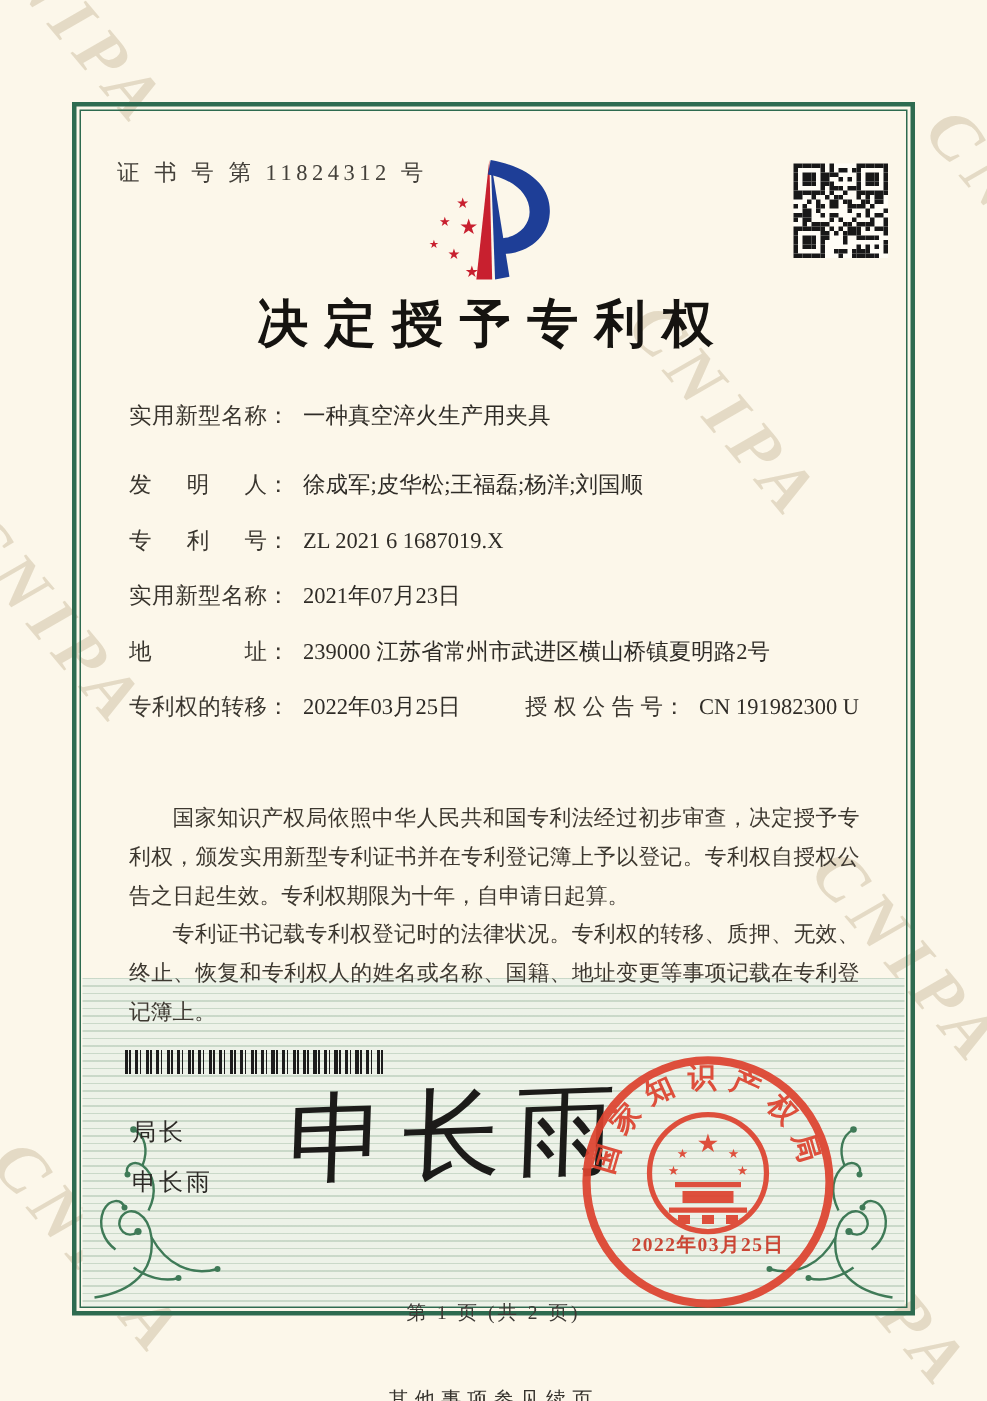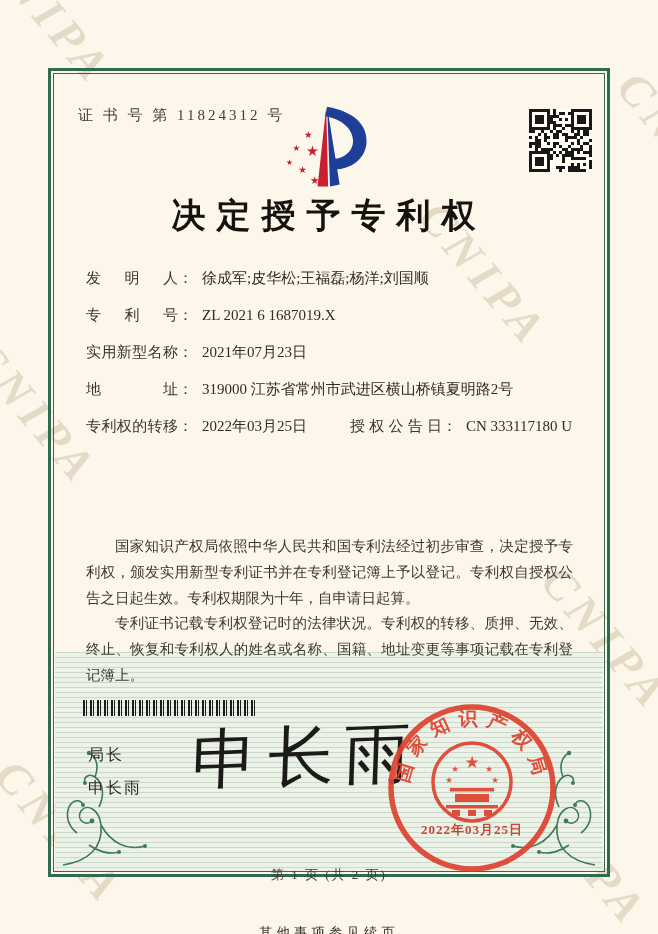--- a/index.html
+++ b/index.html
@@ -386,36 +386,39 @@
       <i style="left: 42px; top: 60px;"></i>
       <i style="left: 45px; top: 60px;"></i>
       <i style="left: 48px; top: 60px;"></i>
       <i style="left: 51px; top: 60px;"></i>
       <i style="left: 54px; top: 60px;"></i>
     </div>
 
   <div class="title">决定授予专利权</div>
 
   <div class="fields">
+    <div class="frow gap-big">
+      <span class="flabel">实用新型名称</span><span class="fcolon">：</span><span class="fvalue">一种真空淬火生产用夹具</span>
+    </div>
     <div class="frow">
       <span class="flabel">发明人</span><span class="fcolon">：</span><span class="fvalue">徐成军;皮华松;王福磊;杨洋;刘国顺</span>
     </div>
     <div class="frow">
       <span class="flabel">专利号</span><span class="fcolon">：</span><span class="fvalue">ZL 2021 6 1687019.X</span>
     </div>
     <div class="frow">
       <span class="flabel">实用新型名称</span><span class="fcolon">：</span><span class="fvalue">2021年07月23日</span>
     </div>
     <div class="frow">
-      <span class="flabel">地址</span><span class="fcolon">：</span><span class="fvalue">319000 江苏省常州市武进区横山桥镇夏明路2号</span>
+      <span class="flabel">地址</span><span class="fcolon">：</span><span class="fvalue">239000 江苏省常州市武进区横山桥镇夏明路2号</span>
     </div>
     <div class="frow">
       <span class="flabel">专利权的转移</span><span class="fcolon">：</span><span class="fvalue">2022年03月25日</span>
       <span class="fpair2">
-        <span class="flabel">授权公告日</span><span class="fcolon">：</span><span class="fvalue">CN 333117180 U</span>
+        <span class="flabel">授权公告号</span><span class="fcolon">：</span><span class="fvalue">CN 191982300 U</span>
       </span>
     </div>
   </div>
 
   <div class="paras">
     <p>国家知识产权局依照中华人民共和国专利法经过初步审查，决定授予专利权，颁发实用新型专利证书并在专利登记簿上予以登记。专利权自授权公告之日起生效。专利权期限为十年，自申请日起算。</p>
     <p>专利证书记载专利权登记时的法律状况。专利权的转移、质押、无效、终止、恢复和专利权人的姓名或名称、国籍、地址变更等事项记载在专利登记簿上。</p>
   </div>
 
   <div class="barcode"></div>

